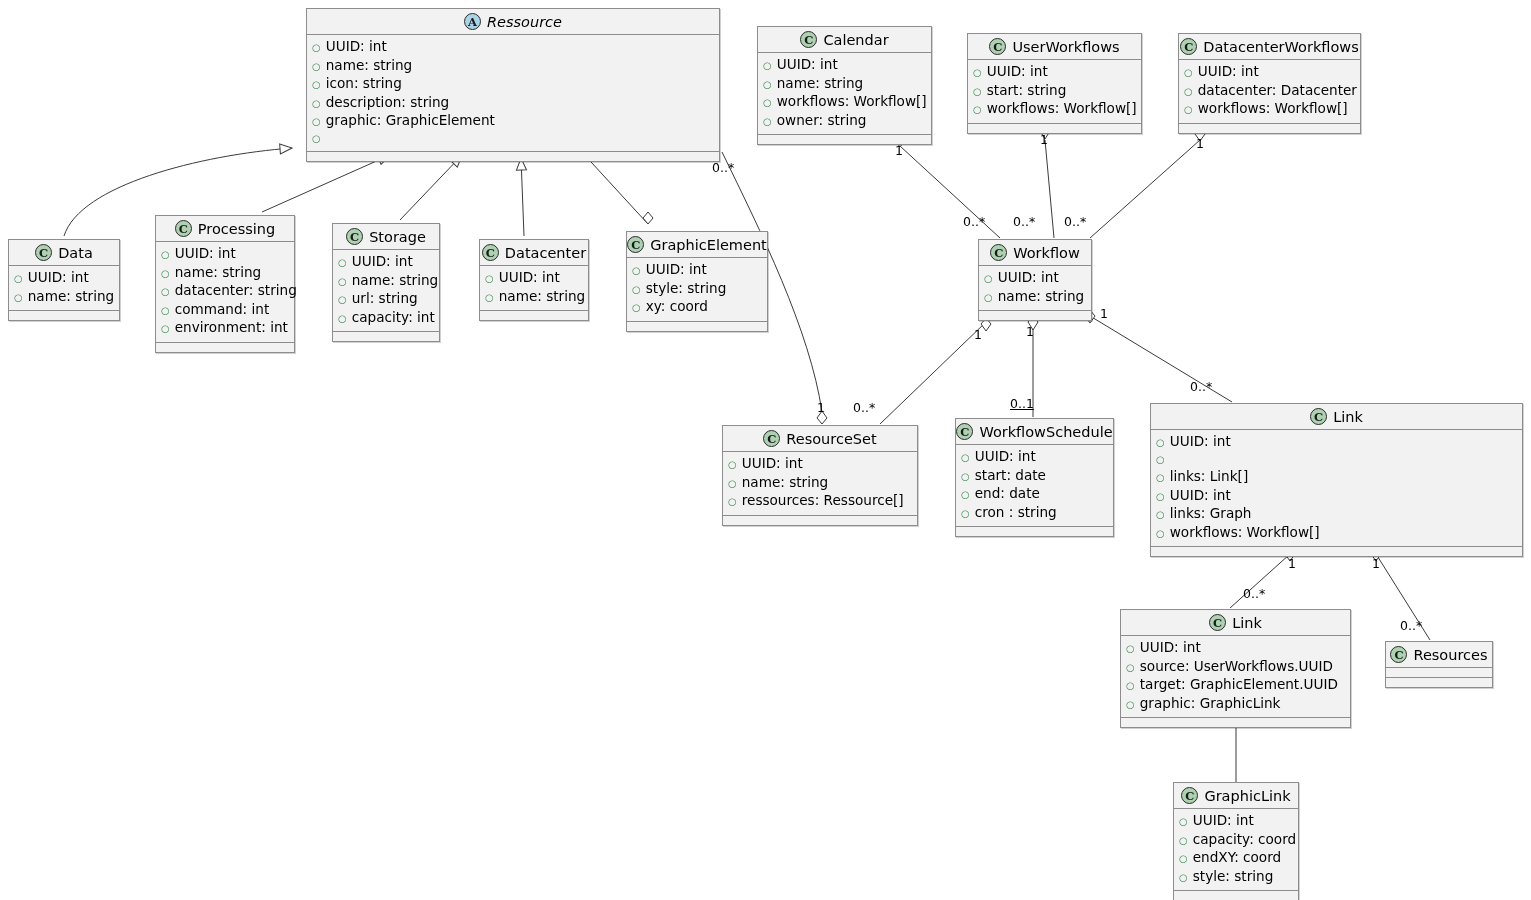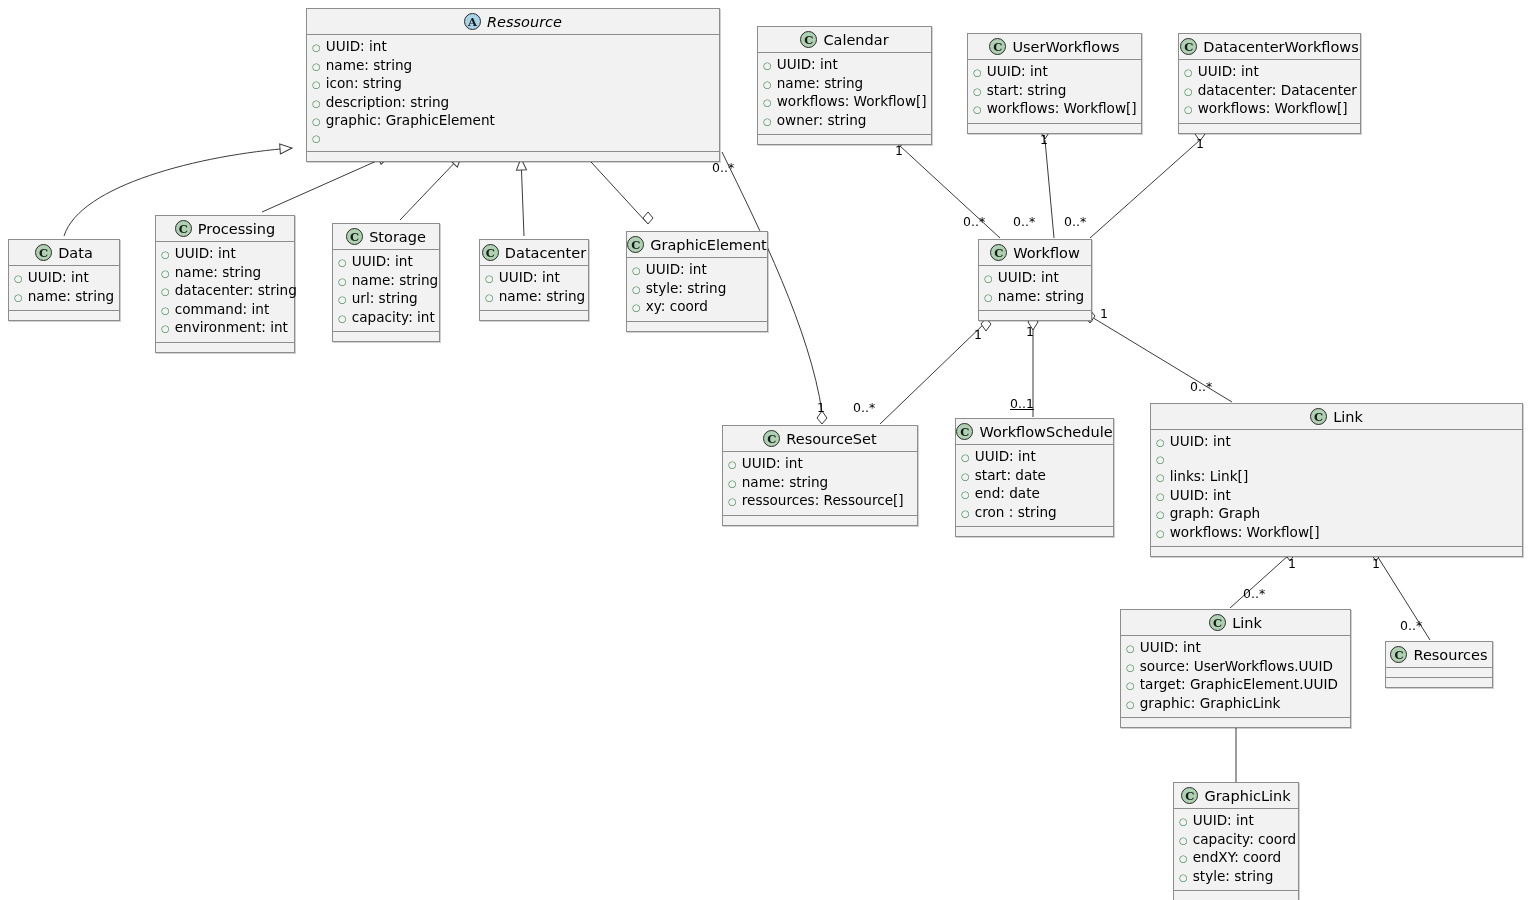--- a/index.html
+++ b/index.html
@@ -447,21 +447,21 @@
           <div class="attr">
             <span class="vis">○</span>
             <span>links: Link[]</span>
           </div>
           <div class="attr">
             <span class="vis">○</span>
             <span>UUID: int</span>
           </div>
           <div class="attr">
             <span class="vis">○</span>
-            <span>graph: Graph</span>
+            <span>links: Graph</span>
           </div>
           <div class="attr">
             <span class="vis">○</span>
             <span>workflows: Workflow[]</span>
           </div>
         </div>
         <div class="cls-ops"></div>
       </div>
       <div class="uml-class" style="left: 1120px; top: 609px; width: 231px;">
         <div class="cls-header">

